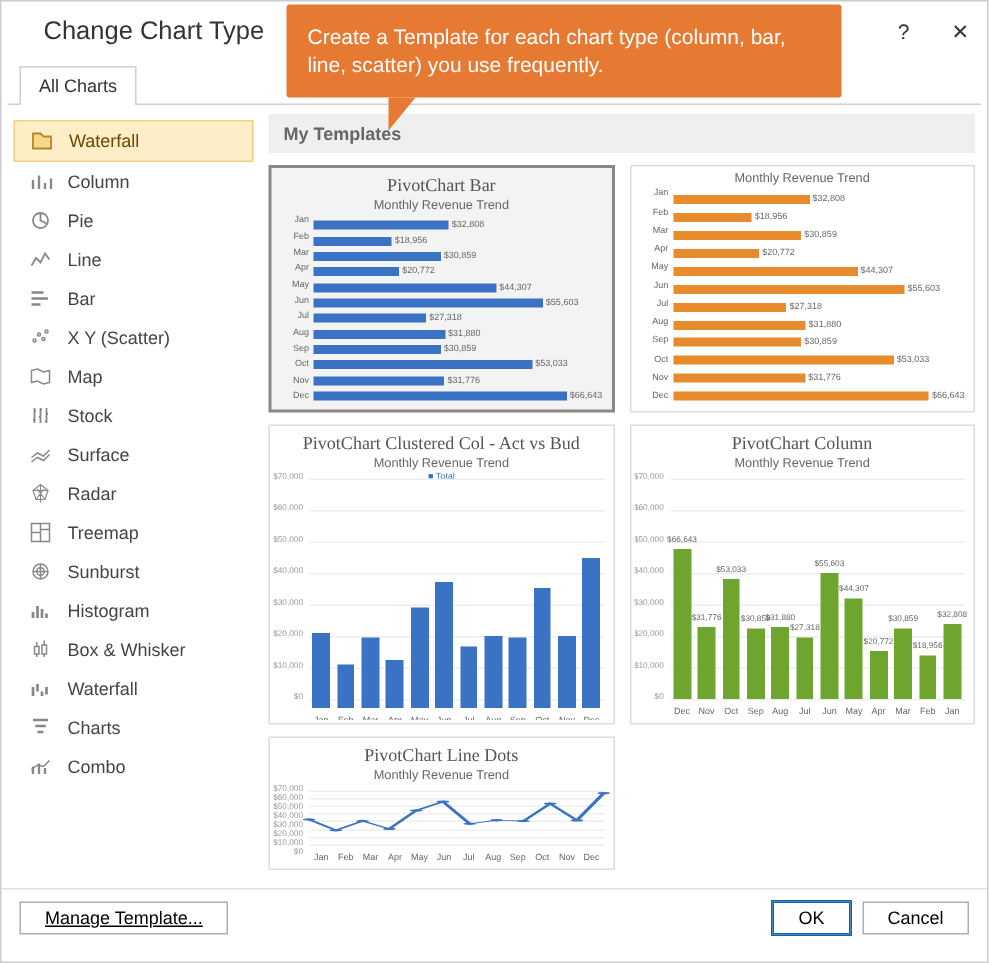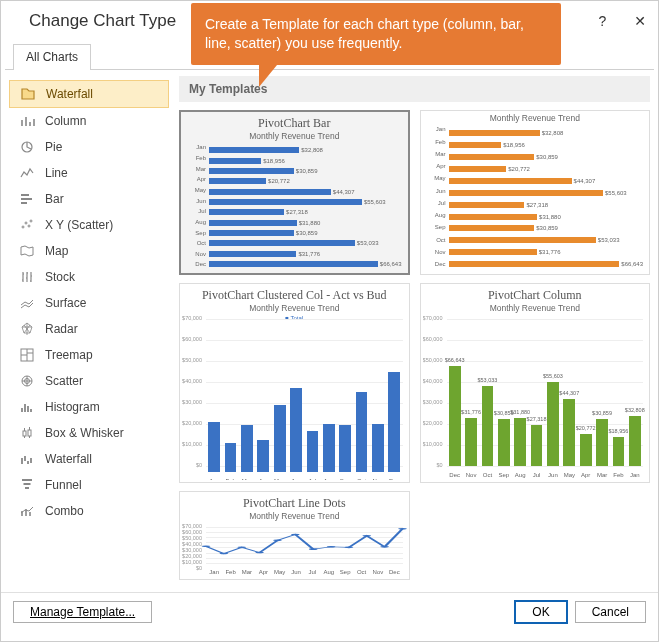--- a/index.html
+++ b/index.html
@@ -285,21 +285,21 @@
         <span>Treemap</span>
       </div>
       <div class="sb-item">
         <span class="ic">
           <svg viewBox="0 0 16 16">
             <circle cx="8" cy="8" r="5" stroke-width="1"></circle>
             <circle cx="8" cy="8" r="2.5" stroke-width="1"></circle>
             <path d="M8 3v10M3 8h10" stroke-width="1"></path>
           </svg>
         </span>
-        <span>Scatter</span>
+        <span>Sunburst</span>
       </div>
       <div class="sb-item">
         <span class="ic">
           <svg viewBox="0 0 16 16">
             <path d="M3 13V9m3 4V5m3 8V7m3 6V10" stroke-width="1.8"></path>
           </svg>
         </span>
         <span>Histogram</span>
       </div>
       <div class="sb-item">
@@ -320,21 +320,21 @@
           </svg>
         </span>
         <span>Waterfall</span>
       </div>
       <div class="sb-item">
         <span class="ic">
           <svg viewBox="0 0 16 16">
             <path d="M3 3h10M4.5 7h7M6 11h4" stroke-width="1.8"></path>
           </svg>
         </span>
-        <span>Funnel</span>
+        <span>Charts</span>
       </div>
       <div class="sb-item">
         <span class="ic">
           <svg viewBox="0 0 16 16">
             <path d="M3 13V8m4 5V6m4 7V9" stroke-width="1.6"></path>
             <path d="M2 10l4-3 4 1 4-4" stroke-width="1"></path>
           </svg>
         </span>
         <span>Combo</span>
       </div>

